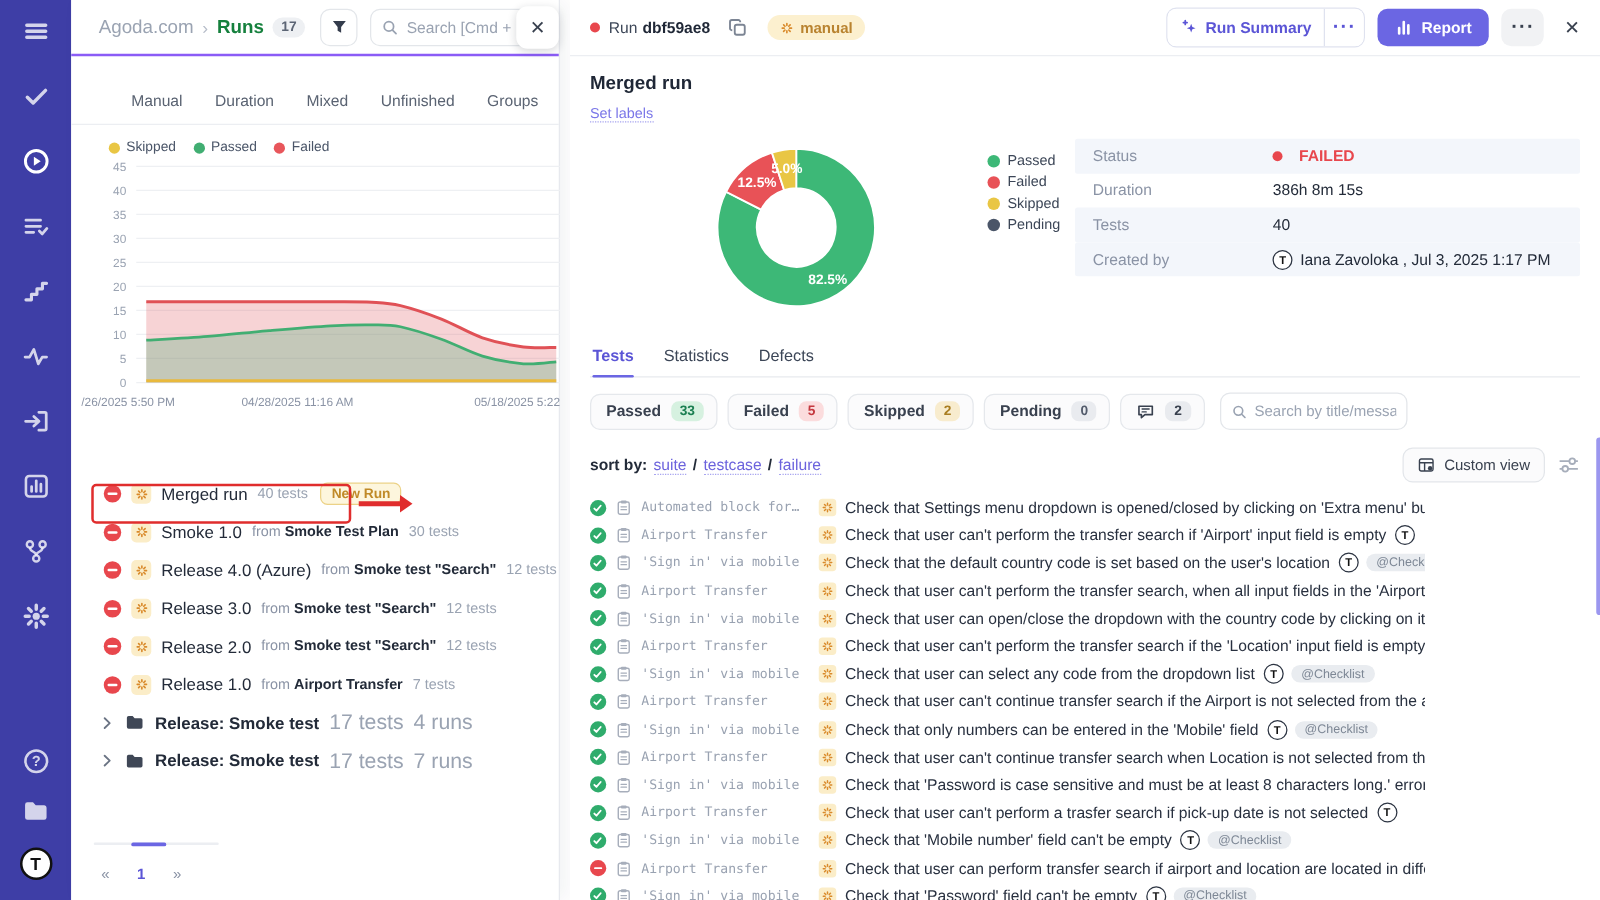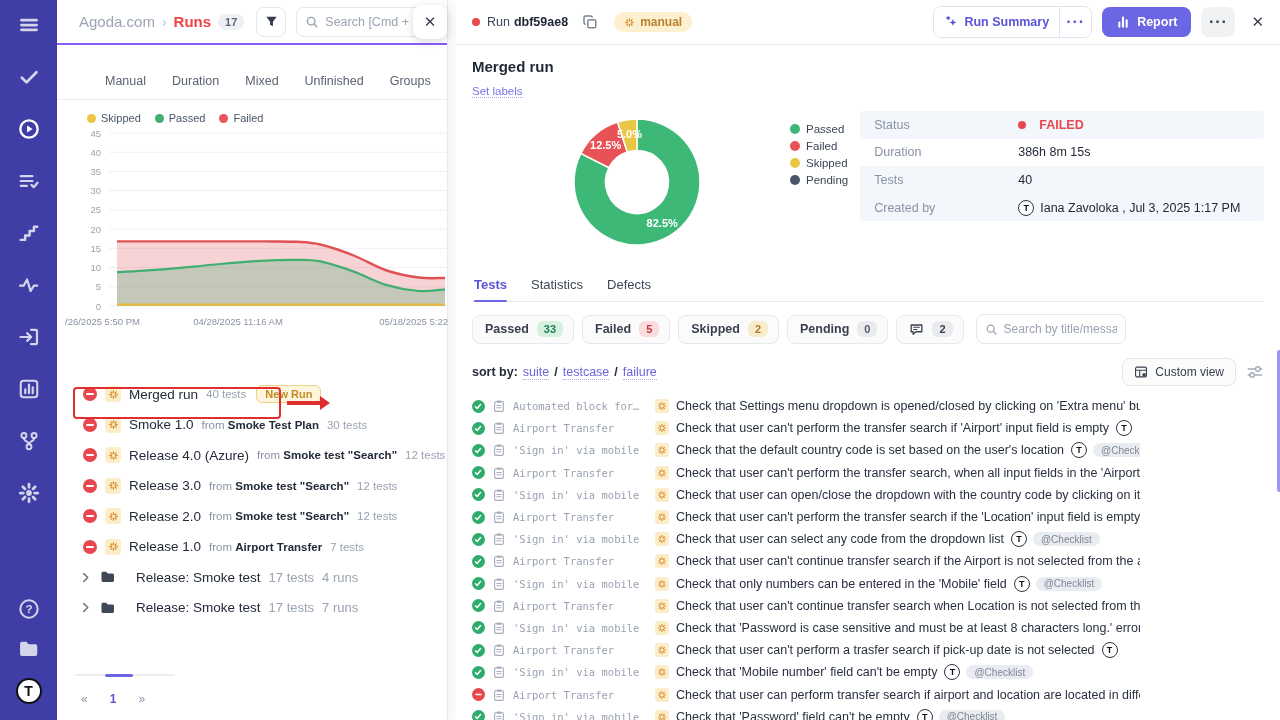--- a/index.html
+++ b/index.html
@@ -18,21 +18,21 @@
     font-weight:bold; font-size:14px; display:flex; align-items:center; justify-content:center;
     border:2px solid #111; margin-bottom:2px; cursor:pointer; }
   .ic svg { width:100%; height:100%; display:block; }
 
   
   .runs-panel { position:absolute; left:57px; top:0; width:391px; height:720px; background:#fff;
     border-right:1px solid #e7e9ee; box-shadow:6px 0 14px rgba(25,30,50,.05); }
   .rp-header { height:45px; display:flex; align-items:center; padding:0 10px 0 22px; border-bottom:2px solid #8b5cf6; }
   .crumb-proj { color:#9aa3b2; font-size:15px; cursor:pointer; }
   .crumb-sep { color:#b6bdc9; margin:0 7px; font-size:14px; }
-  .crumb-cur { color:#ef4444; font-size:15px; font-weight:bold; }
+  .crumb-cur { color:#15803d; font-size:15px; font-weight:bold; }
   .count-pill { background:#eef0f3; color:#5c6575; font-size:11px; font-weight:bold;
     border-radius:9px; padding:2px 7px; margin-left:7px; }
   .filter-btn { width:30px; height:30px; border:1px solid #e3e6ea; border-radius:8px; background:#fff;
     display:flex; align-items:center; justify-content:center; margin-left:12px; cursor:pointer; color:#343c4c; }
   .filter-btn svg { width:15px; height:15px; }
   .rp-search { flex:1; margin-left:10px; height:30px; border:1px solid #e3e6ea; border-radius:8px;
     display:flex; align-items:center; padding:0 8px; color:#9aa3b2; background:#fff; }
   .rp-search svg { width:14px; height:14px; flex:none; }
   .rp-search input { border:none; outline:none; font-size:12.5px; margin-left:6px; width:100%;
     font-family:"Liberation Sans",sans-serif; color:#232b39; }
@@ -61,22 +61,22 @@
   .mini-manual svg { width:11px; height:11px; }
   .run-name { font-size:13.5px; color:#232b39; }
   .run-from { font-size:11.5px; color:#8a93a5; }
   .run-from b { color:#232b39; font-size:11.5px; }
   .run-tests { font-size:11.5px; color:#9aa3b2; }
   .newrun-badge { border:1px solid #ecd287; background:#fdf6dd; color:#c08a28; font-size:11px;
     font-weight:bold; border-radius:6px; padding:2px 8px; margin-left:2px; }
   .folder-row { display:flex; align-items:center; height:30.5px; padding-left:22px; gap:8px; cursor:pointer; }
   .folder-row .chev { width:13px; height:13px; color:#6b7484; }
   .folder-row .fold { width:16px; height:16px; color:#3f4756; }
-  .folder-name { font-size:13.5px; color:#232b39; font-weight:normal;margin-left:12px; }
-  .folder-meta { font-size:13px; color:#9aa3b2; }
+  .folder-name { font-size:13.5px; color:#232b39; font-weight:bold; }
+  .folder-meta { font-size:17px; color:#9aa3b2; }
 
   .anno-box { position:absolute; left:16px; top:387px; width:208px; height:32px;
     border:2.5px solid #e02d2d; border-radius:4px; pointer-events:none; }
   .anno-arrow { position:absolute; left:230px; top:401px; width:34px; height:4px; background:#e02d2d; pointer-events:none; }
   .anno-arrow::after { content:""; position:absolute; right:-9px; top:-5px; border-left:10px solid #e02d2d;
     border-top:7px solid transparent; border-bottom:7px solid transparent; }
 
   .rp-pager { position:absolute; left:0; bottom:14px; width:100%; }
   .pager-track { position:relative; margin-left:18px; width:100px; height:2px; background:#eceef2; border-radius:2px; }
   .pager-thumb { position:absolute; left:30px; top:0; width:28px; height:3px; background:#6b66e3; border-radius:2px; }

